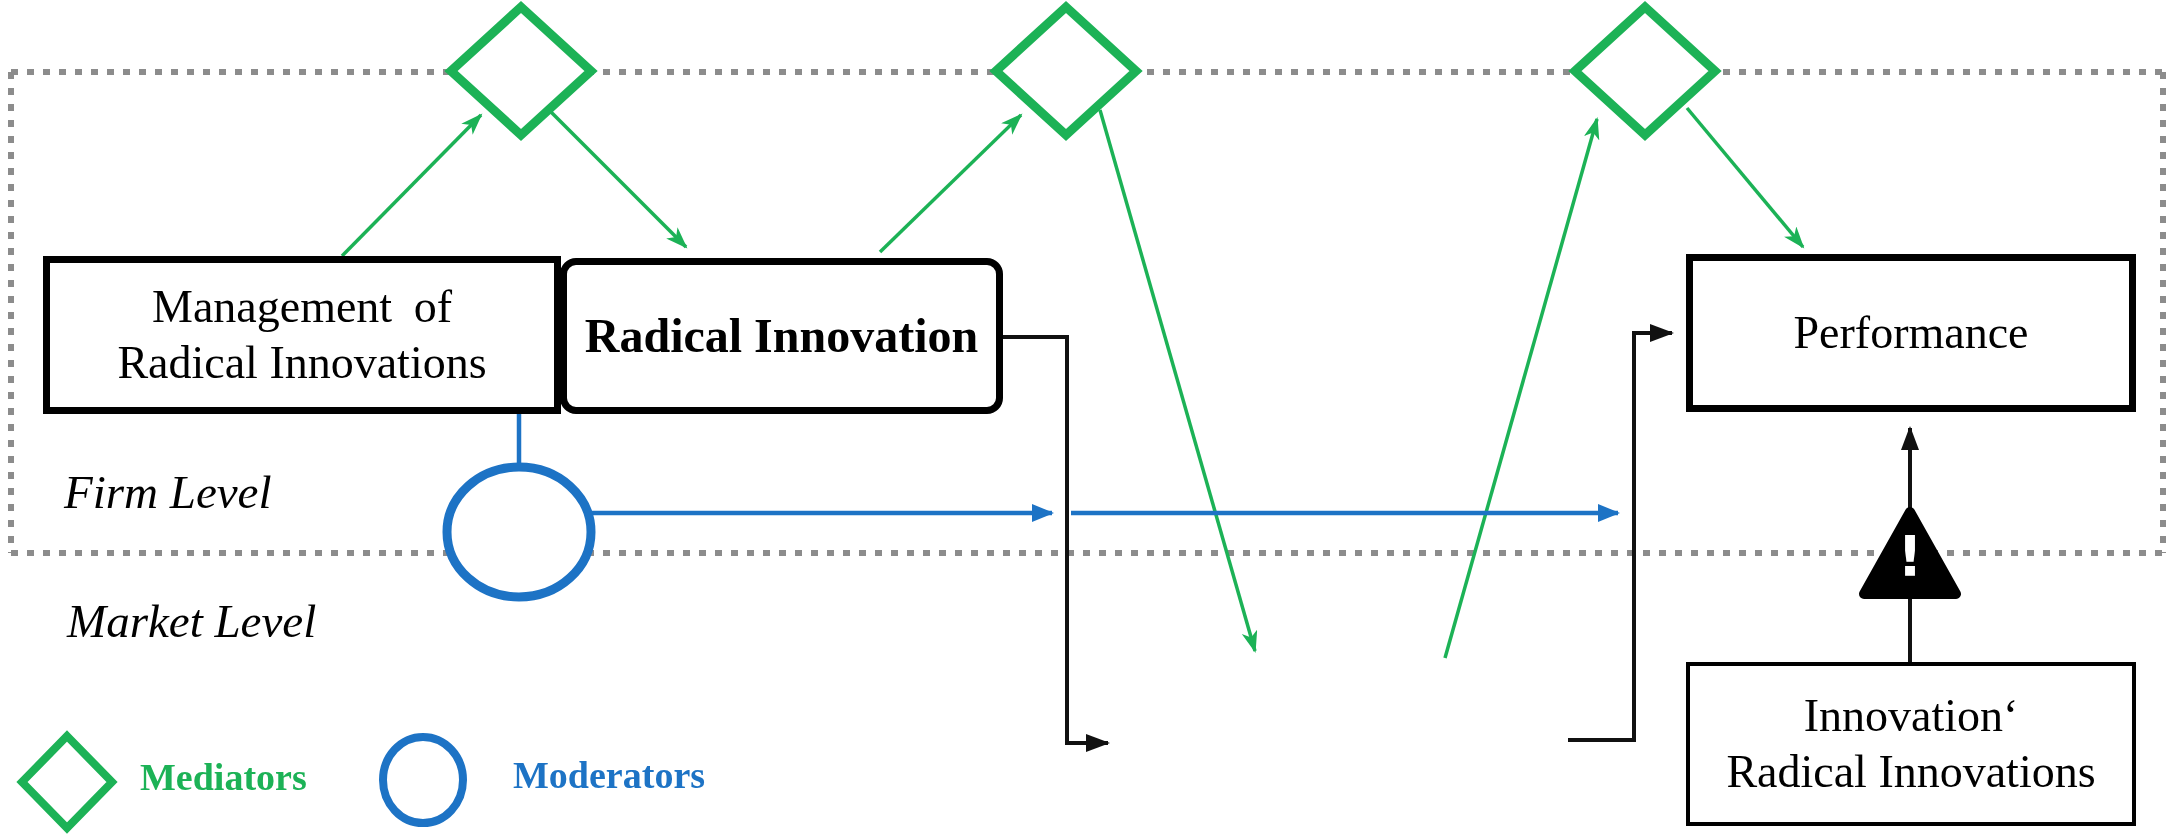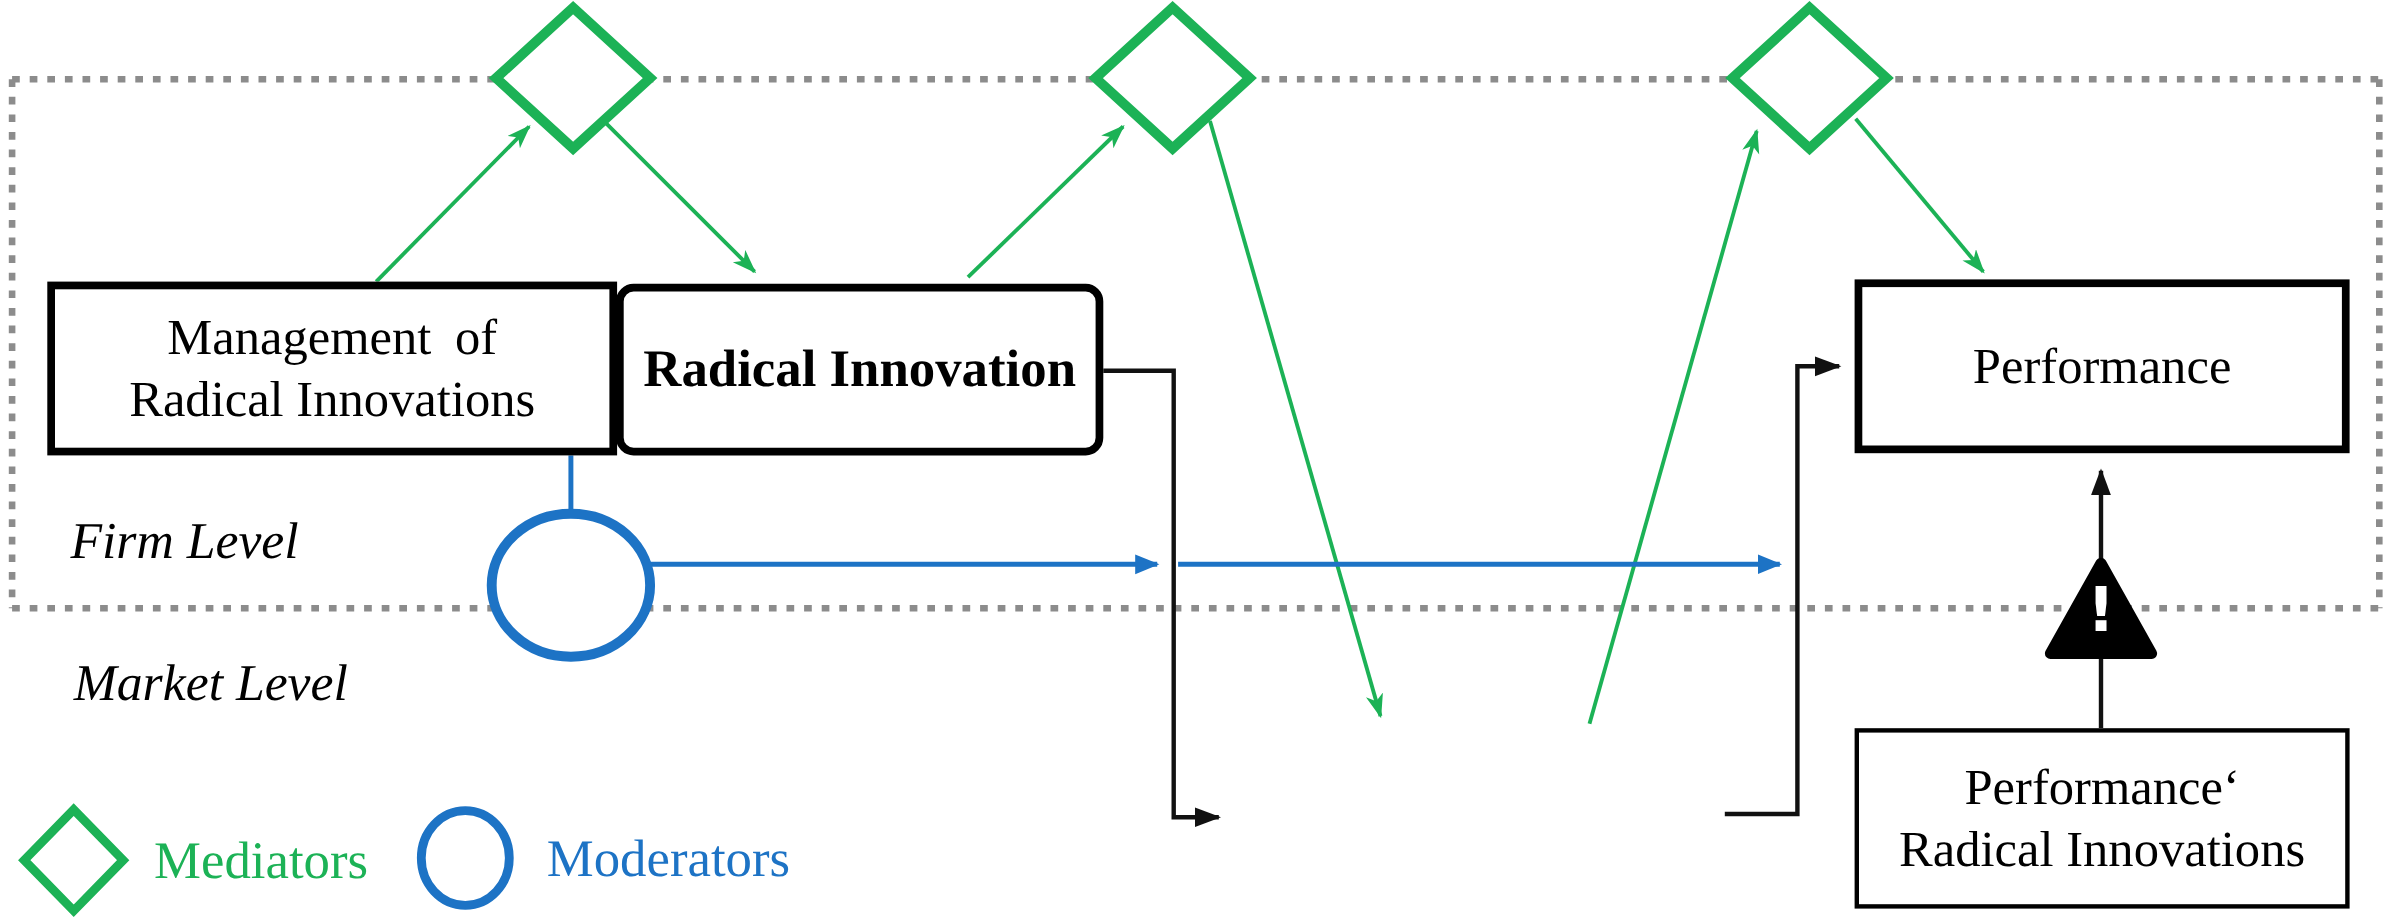--- a/index.html
+++ b/index.html
@@ -38,24 +38,24 @@
   }
   .box.thin{border-width:4px;}
   .box .ln{white-space:nowrap;}
   #box-radical{font-weight:bold;font-size:48px;border-radius:16px;}
   #box-management .ln1{word-spacing:10px;}
 
   .lvl{
     position:absolute;z-index:2;font-style:italic;font-size:47px;color:#000000;white-space:nowrap;
   }
   .legend-label{
-    position:absolute;z-index:2;font-size:48px;white-space:nowrap;
+    position:absolute;z-index:2;font-size:38px;white-space:nowrap;font-weight:bold;
   }
   #legend-mediators{color:var(--mediator-green);}
-  #legend-moderators{color:var(--moderator-blue);}
+  #legend-moderators{color:var(--moderator-blue);margin-left:16px;}
 
   #warning-mark{
     position:absolute;z-index:3;left:1880px;top:520px;width:60px;height:70px;
     display:flex;align-items:center;justify-content:center;
     color:#ffffff;font-size:56px;font-weight:bold;font-family:"DejaVu Sans",sans-serif;
   }
 </style>
 </head>
 <body>
 
@@ -126,21 +126,21 @@
   <div class="box" id="box-radical" style="left:560px;top:258px;width:443px;height:156px;">
     <span class="ln">Radical Innovation</span>
   </div>
 
   <div class="box" id="box-performance" style="left:1686px;top:254px;width:450px;height:158px;">
     <span class="ln">Performance</span>
   </div>
 
 
   <div class="box thin" id="box-competitors" style="left:1686px;top:662px;width:450px;height:164px;">
-    <span class="ln">Performance‘</span>
+    <span class="ln">Innovation‘</span>
     <span class="ln">Radical Innovations</span>
   </div>
 
   <div class="lvl" style="left:67px;top:594px;">Market Level</div>
   <div class="lvl" style="left:64px;top:465px;">Firm Level</div>
 
   <div class="legend-label" id="legend-mediators" style="left:140px;top:755px;">Mediators</div>
   <div class="legend-label" id="legend-moderators" style="left:497px;top:753px;">Moderators</div>
 
   <div id="warning-mark">!</div>

